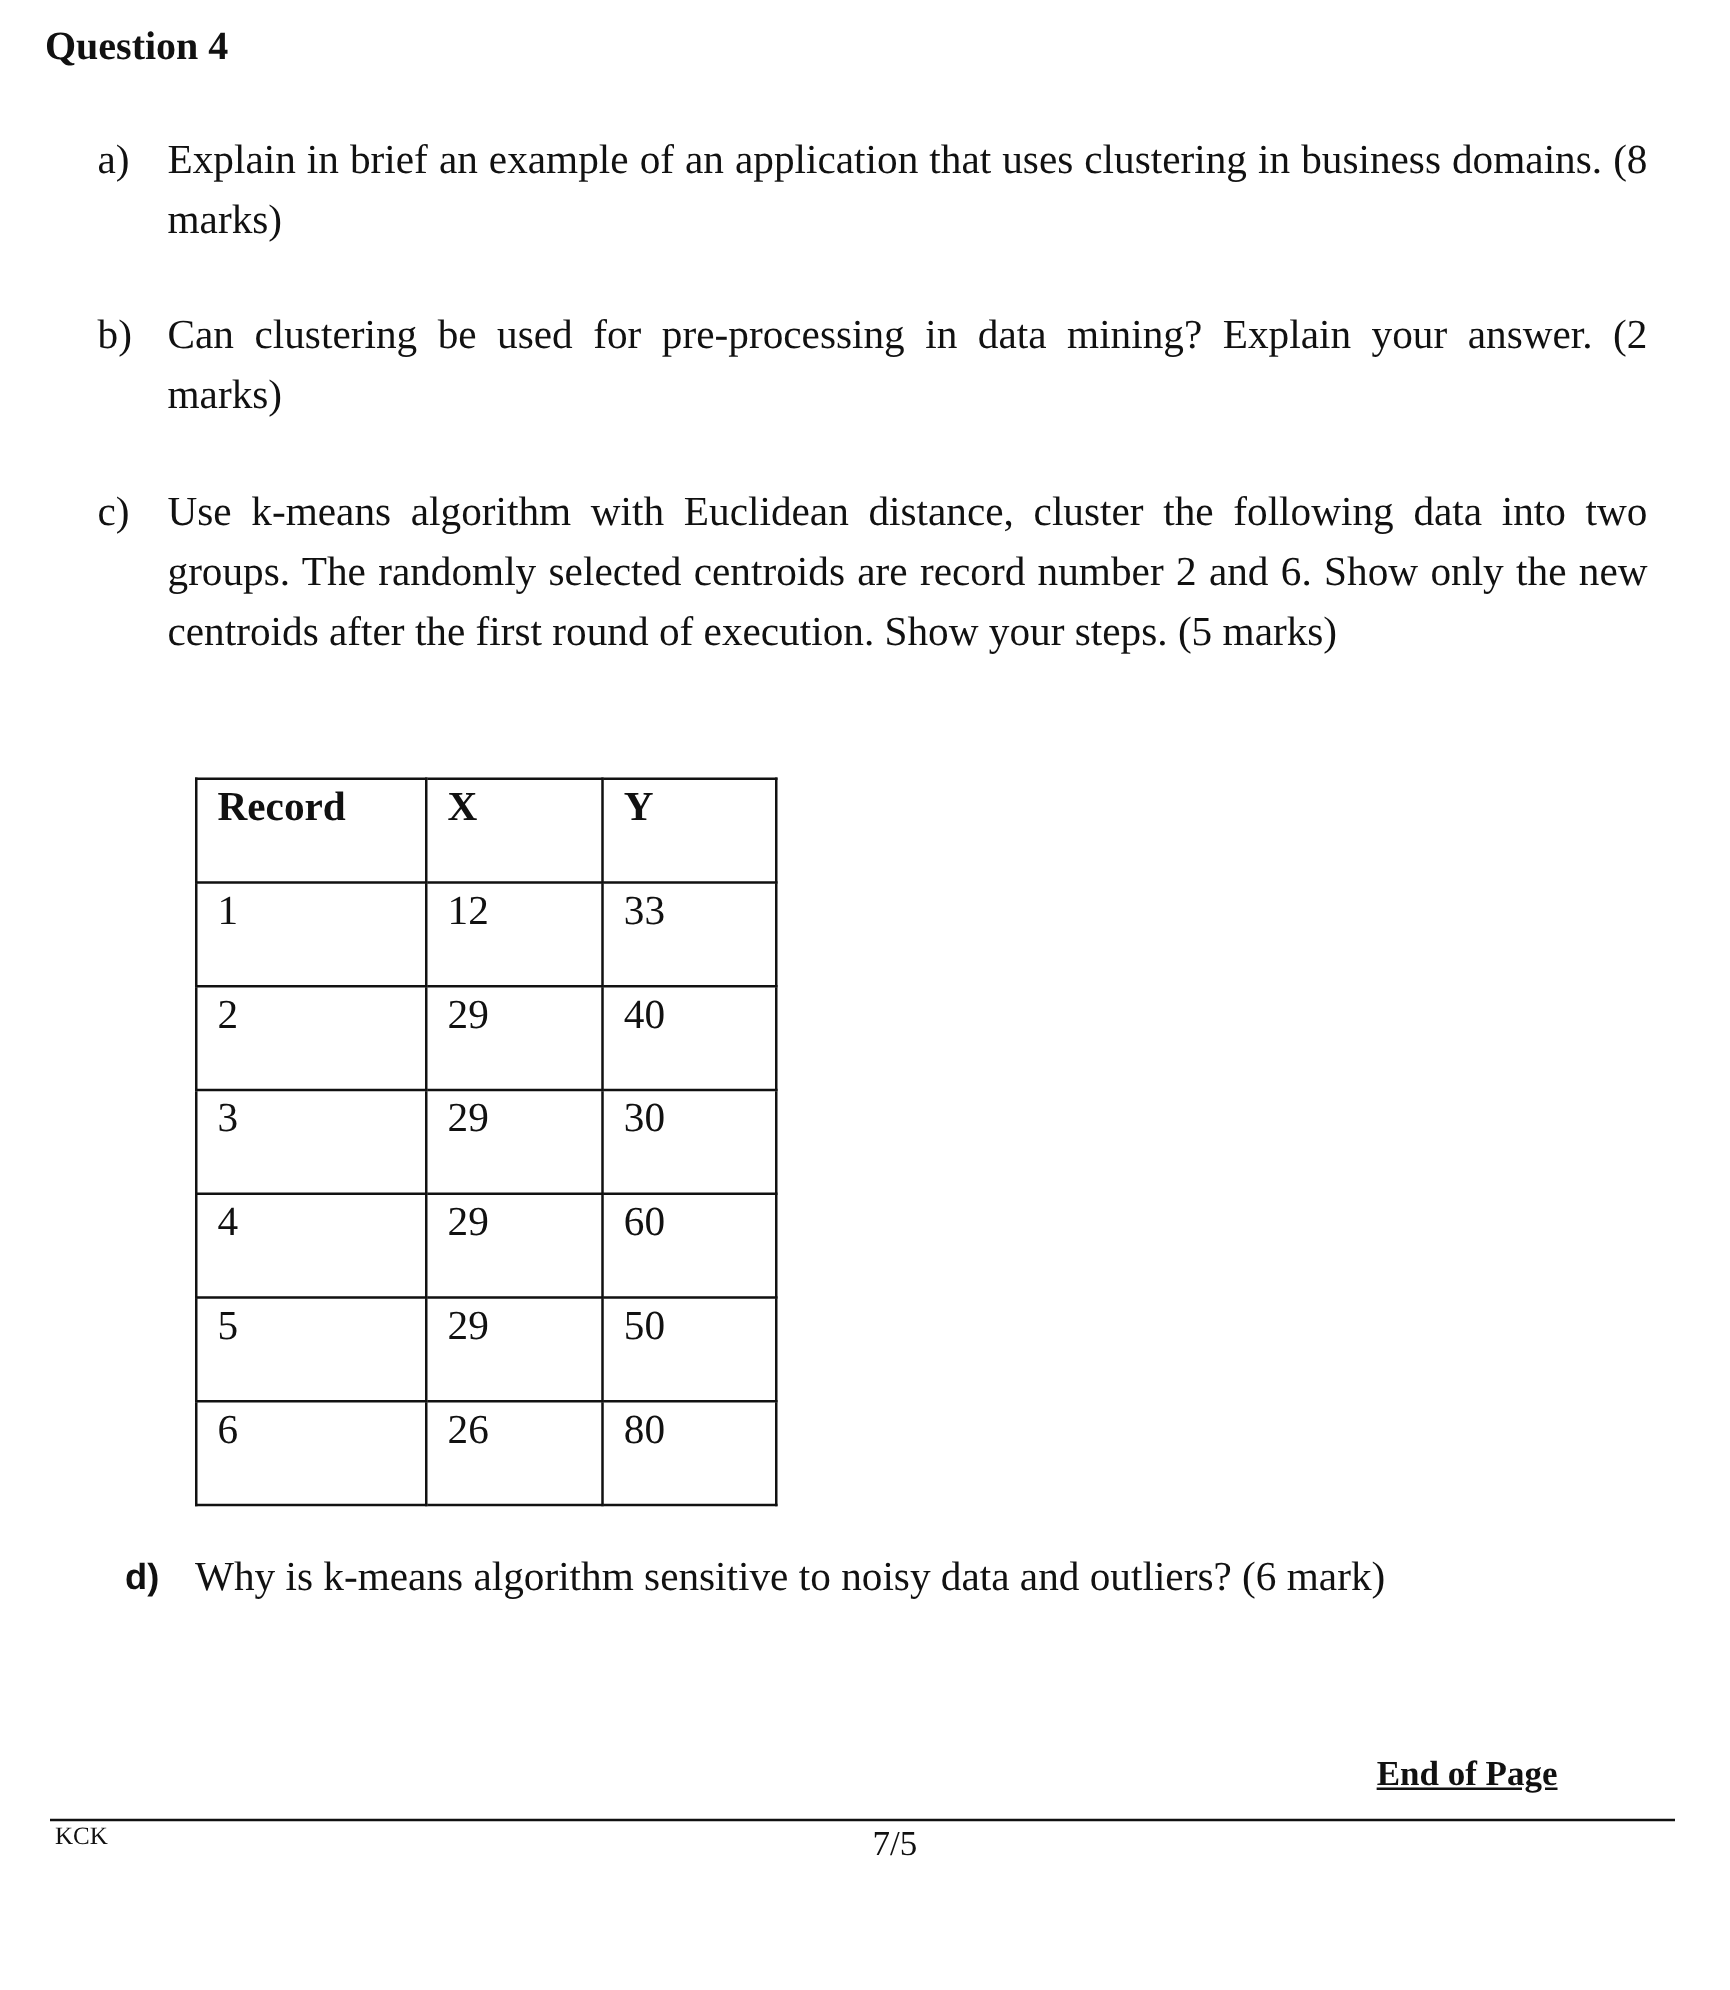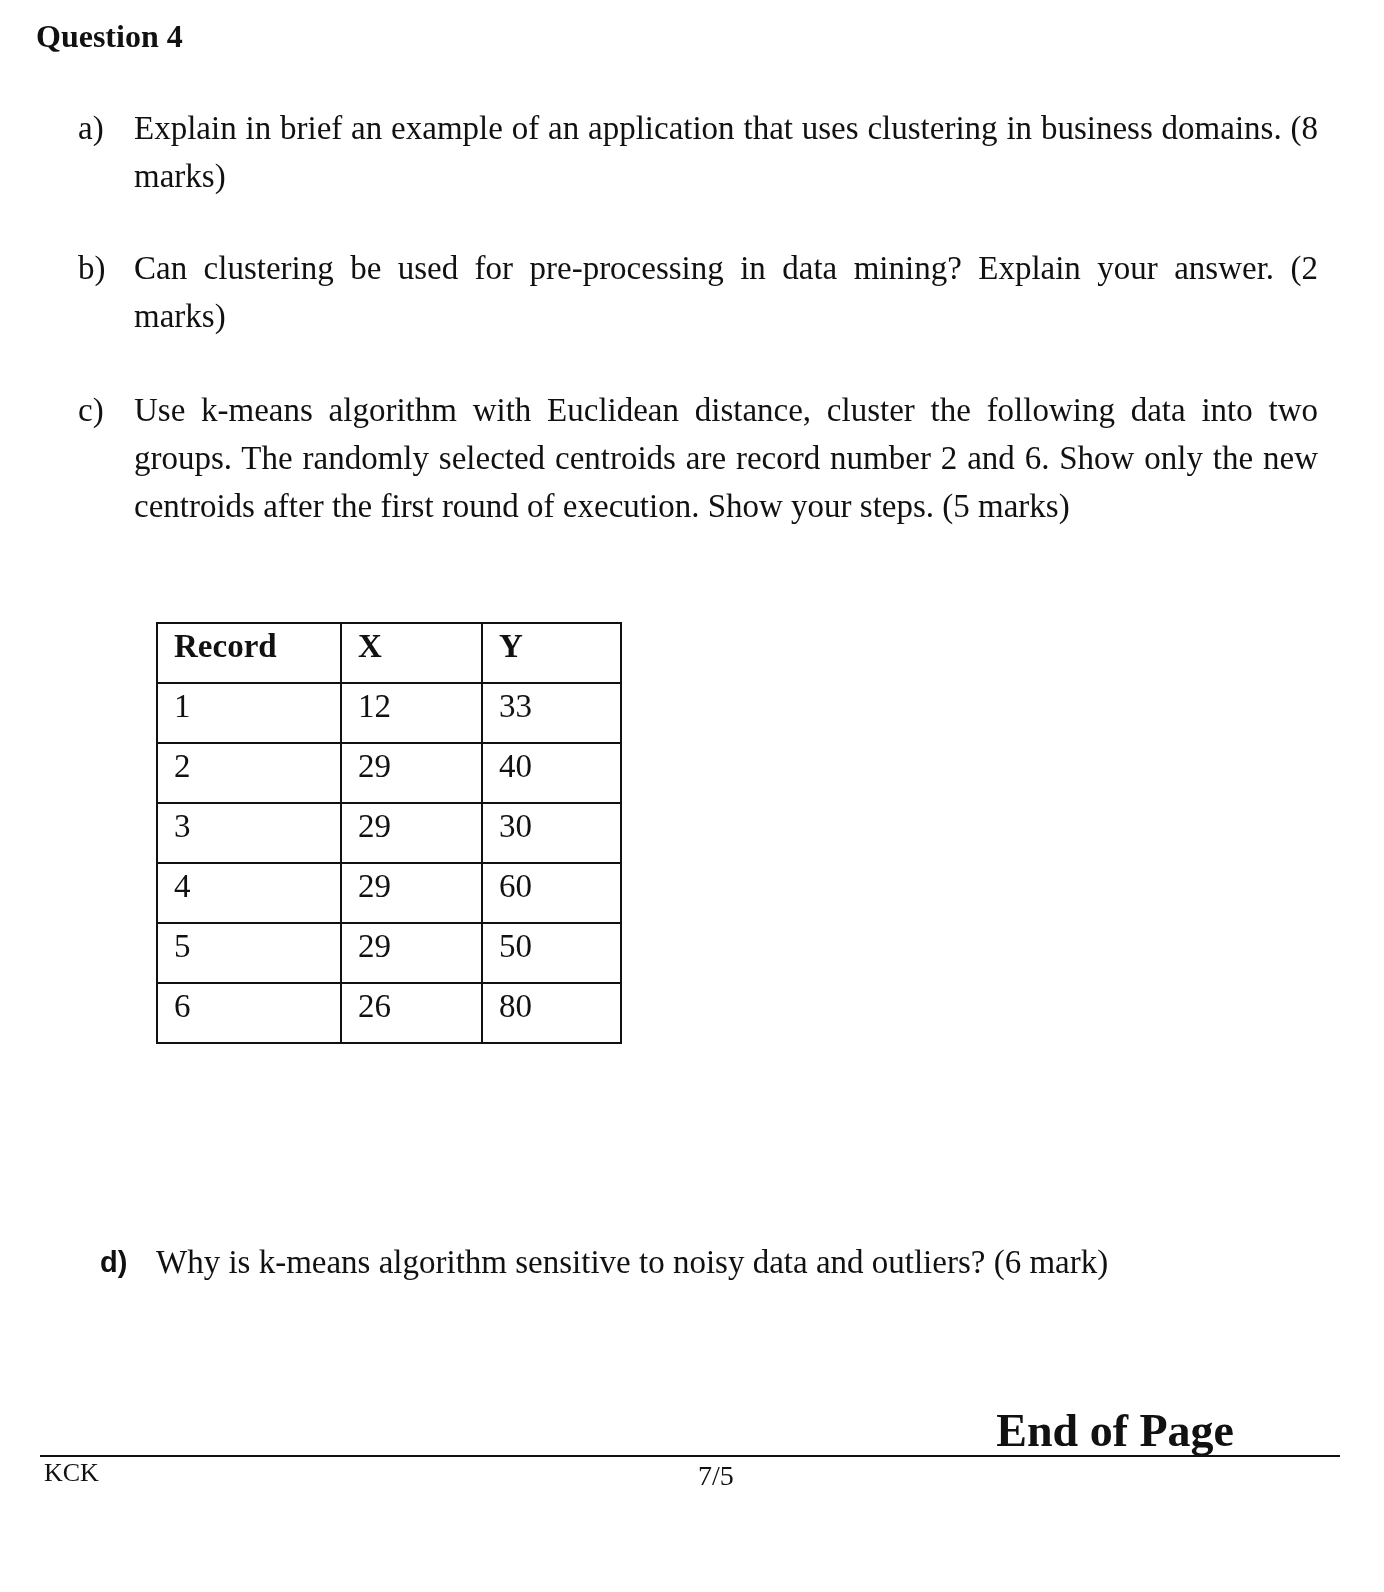--- a/index.html
+++ b/index.html
@@ -18,27 +18,27 @@
     .qd { left: 100px; top: 1238px; width: 1200px; }
     .qd .lbl { font-family: "Liberation Sans", "DejaVu Sans", sans-serif; font-weight: bold; font-size: 29px; }
     .qd .txt { left: 56px; }
     .txt { text-align: justify; }
     table.data {
       position: absolute; left: 156px; top: 622px;
       border-collapse: collapse; font-size: 33px;
     }
     table.data td, table.data th {
       border: 2px solid #111; vertical-align: top; text-align: left;
-      padding: 4px 14px 0 16px; height: 60px; box-sizing: border-box;
+      padding: 4px 14px 0 16px; height: 83px; box-sizing: border-box;
     }
     table.data th { font-weight: bold; }
     .c0 { width: 184px; } .c1 { width: 141px; } .c2 { width: 139px; }
-    .end { right: 150px; top: 1404px; font-size: 46px; font-weight: bold; }
+    .end { right: 138px; top: 1404px; font-size: 28px; font-weight: bold; text-decoration: underline; }
     .rule { left: 40px; top: 1455px; width: 1300px; border-top: 2px solid #111; }
-    .kck { left: 44px; top: 1458px; font-size: 26px; }
+    .kck { left: 44px; top: 1458px; font-size: 20px; }
     .pg { left: 698px; top: 1460px; font-size: 28px; }
   </style>
 </head>
 <body>
 
 <div class="abs title">Question 4</div>
 
 <div class="q qa">
   <span class="lbl">a)</span>
   <div class="txt">Explain in brief an example of an application that uses clustering in business domains. (8 marks)</div>

